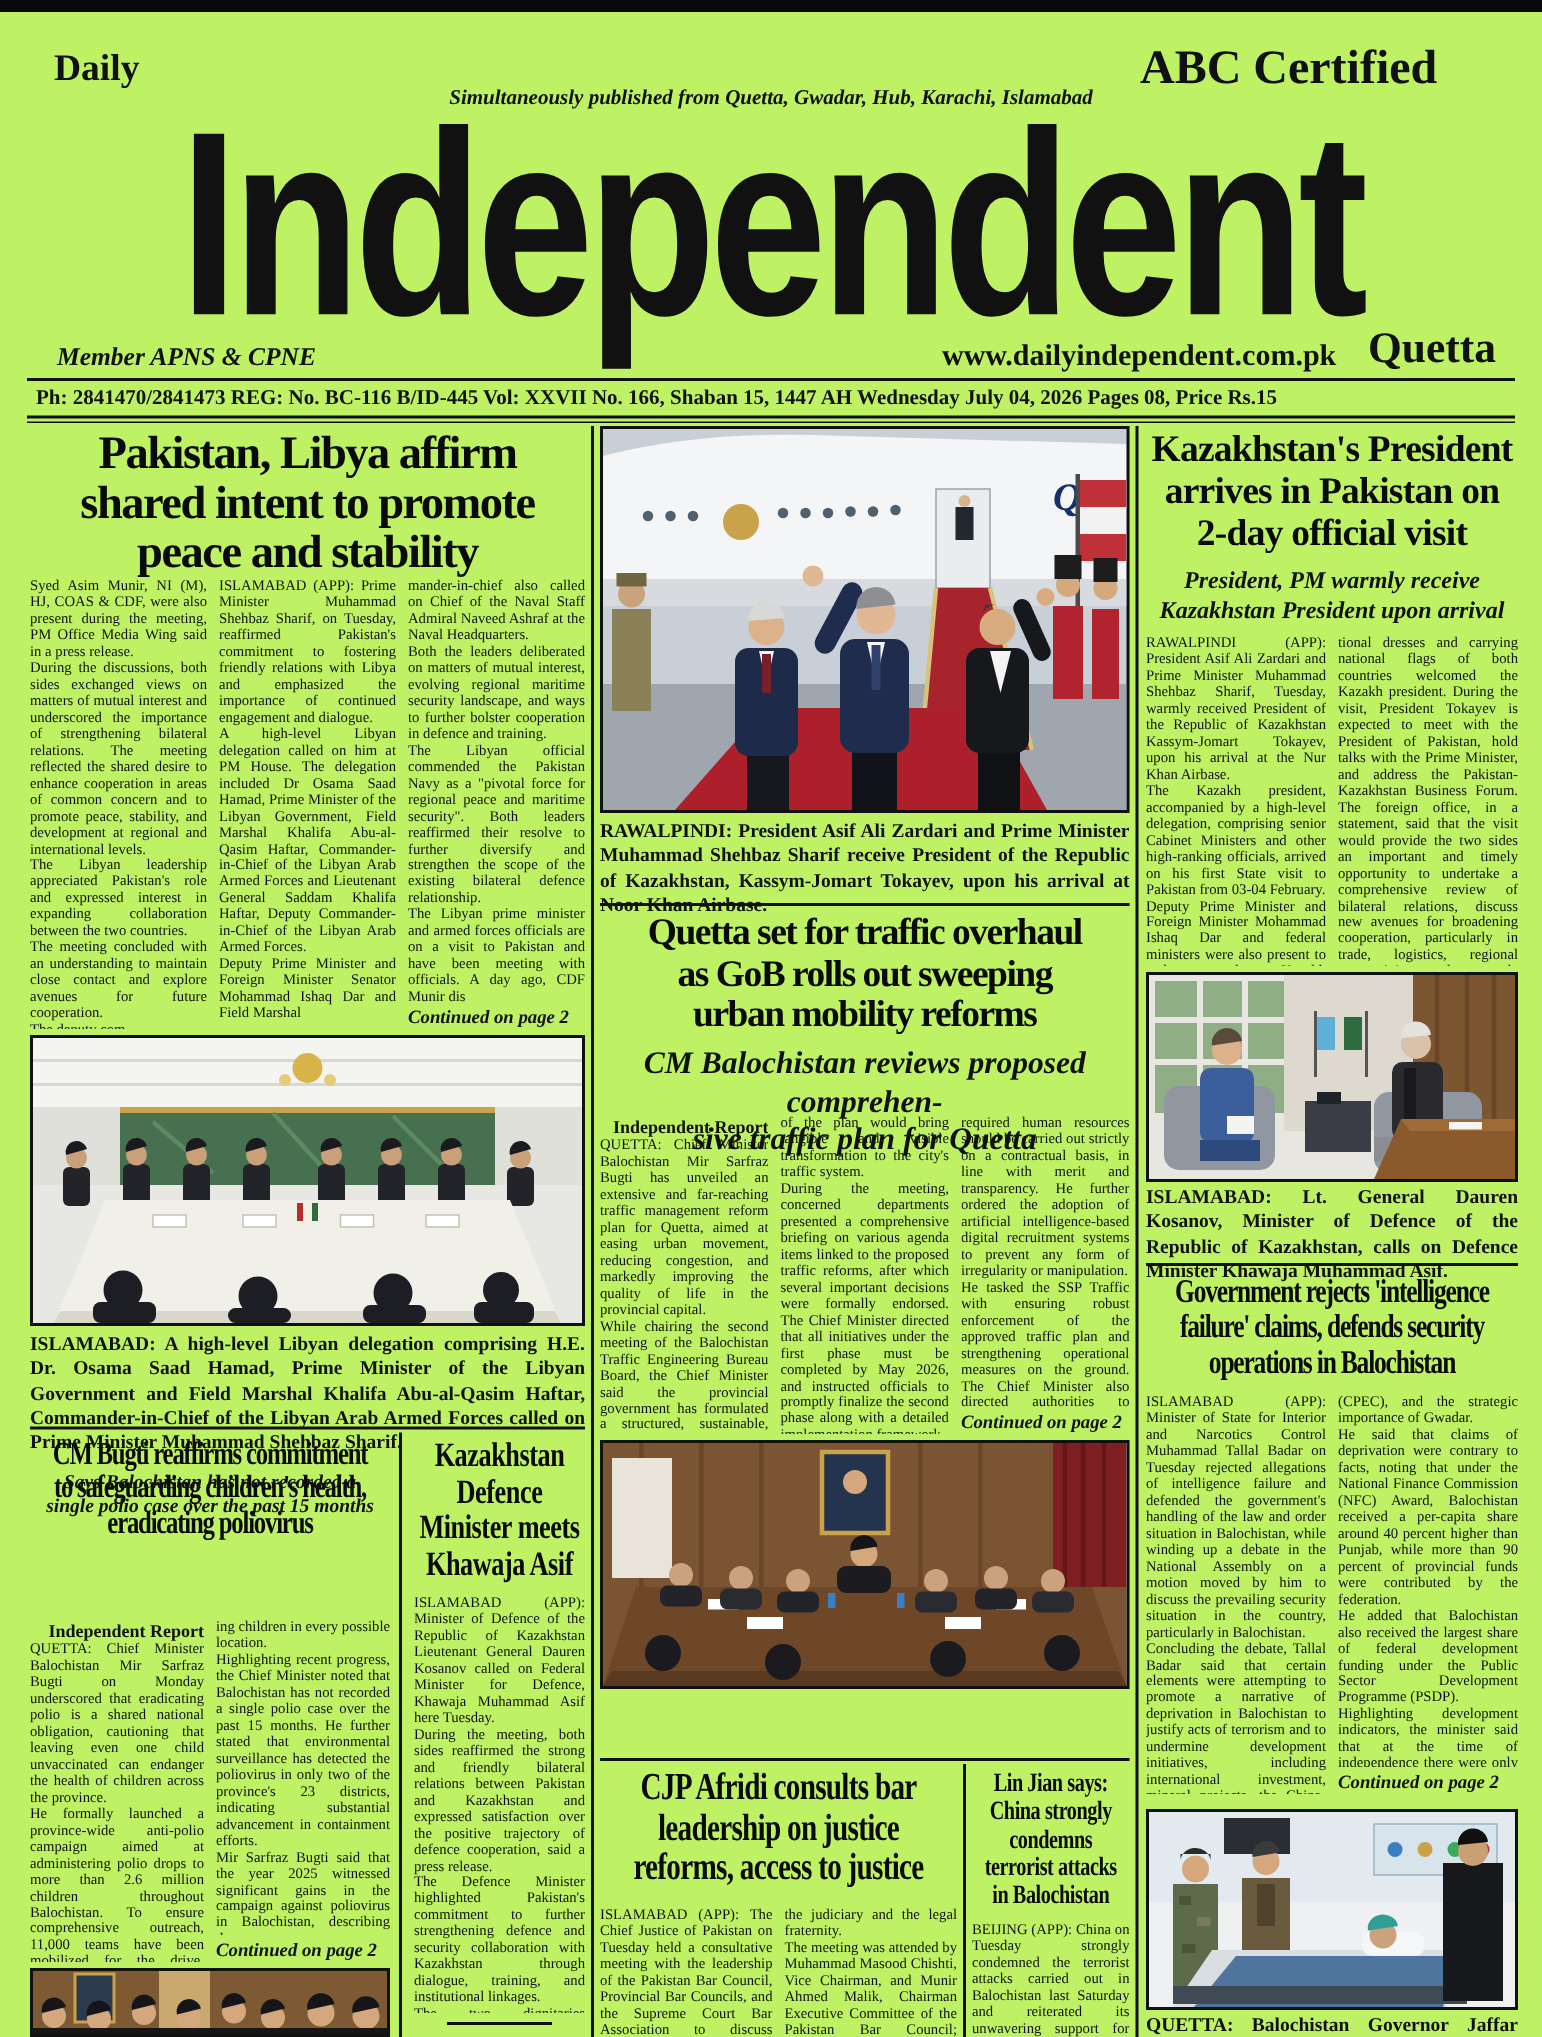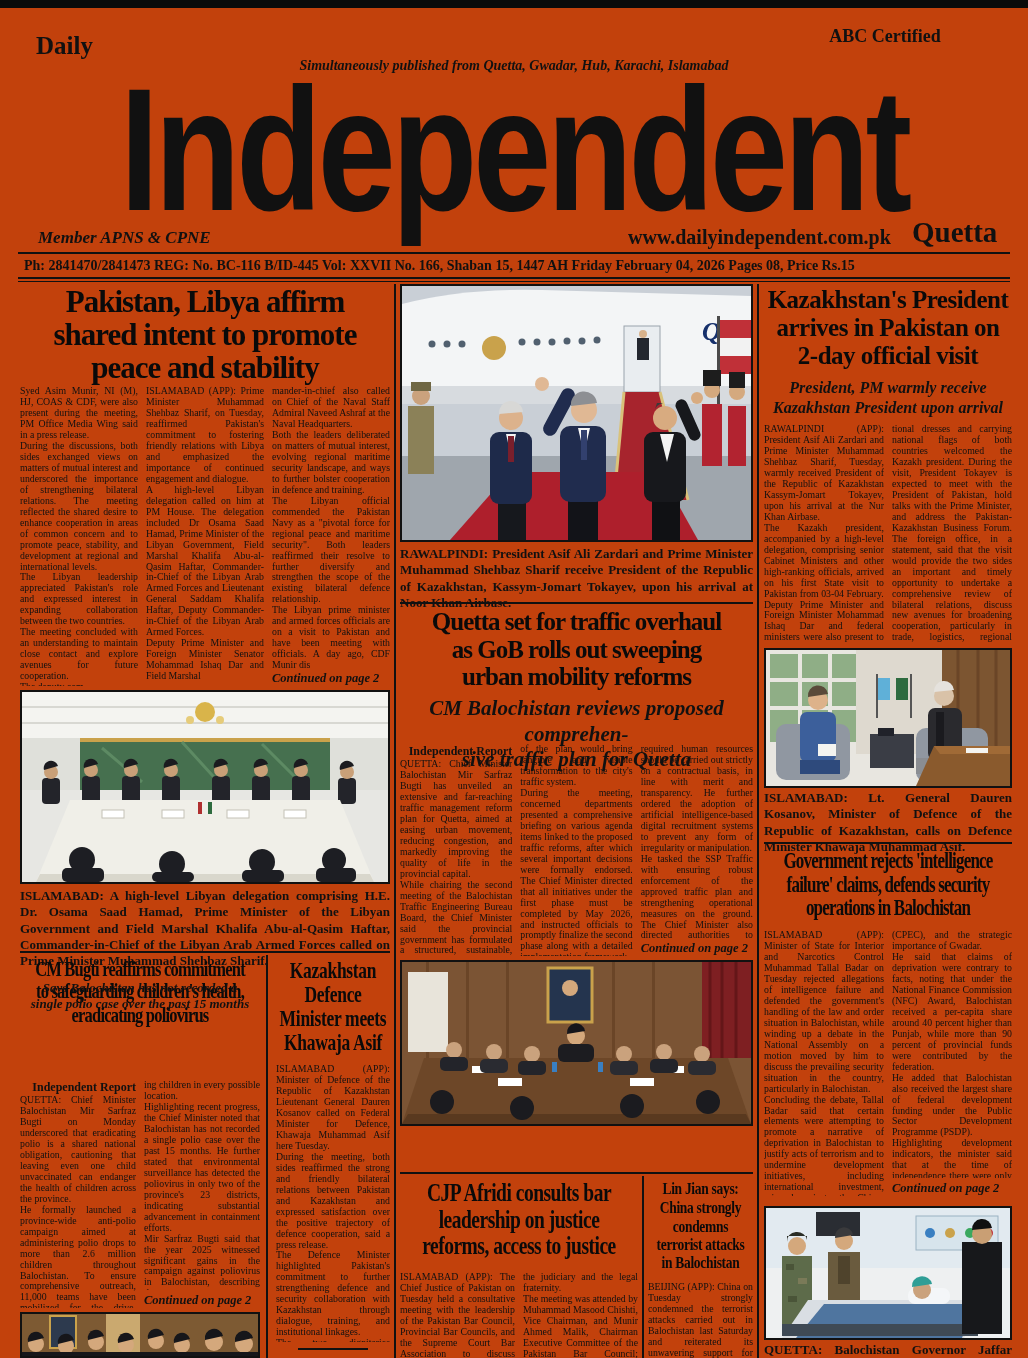--- a/index.html
+++ b/index.html
@@ -1,25 +1,25 @@
 <!DOCTYPE html>
 <html><head>
 <meta charset="utf-8">
 <style>
   *{margin:0;padding:0;box-sizing:border-box}
   html,body{background:#ffffff}
-  .page{position:relative;width:1028px;height:1358px;margin:0 auto;background:#c2410c;
+  .page{position:relative;width:1028px;height:1358px;margin:0 auto;background:#bef264;
         font-family:"Liberation Serif",serif;color:#111;overflow:hidden}
   .abs{position:absolute}
   .topbar{position:absolute;left:0;top:0;width:1028px;height:8px;background:#0a0a0a}
   
   .m-daily{font-weight:bold;font-size:25px}
   .m-voice{font-weight:bold;font-style:italic;font-size:24px;letter-spacing:1px;text-align:center}
   .m-voice::first-letter{font-size:34px}
-  .m-abc{font-weight:bold;font-size:18px;text-align:center}
+  .m-abc{font-weight:bold;font-size:32px;text-align:left}
   .m-sub{font-weight:bold;font-style:italic;font-size:14px;text-align:center}
   .m-title{font-family:"Liberation Sans",sans-serif;font-weight:bold;font-size:140px;
            letter-spacing:-4px;text-align:center;line-height:1;transform:scaleY(1.25);
            transform-origin:top center;white-space:nowrap}
   .m-member{font-weight:bold;font-style:italic;font-size:17px}
   .m-editor{font-weight:bold;font-size:21px}
   .m-web{font-weight:bold;font-size:20px}
   .m-city{font-weight:bold;font-size:29px}
   .infobar{font-weight:bold;font-size:14px;white-space:nowrap}
   
@@ -50,21 +50,21 @@
 
   <div class="abs m-daily" style="left:36px;top:32px">Daily</div>
   <div class="abs m-abc" style="left:760px;top:26px;width:250px">ABC Certified</div>
   <div class="abs m-sub" style="left:214px;top:58px;width:600px">Simultaneously published from Quetta, Gwadar, Hub, Karachi, Islamabad</div>
   <div class="abs m-title" style="left:0;top:62px;width:1028px">Independent</div>
   <div class="abs m-member" style="left:38px;top:228px">Member APNS &amp; CPNE</div>
   <div class="abs m-web" style="left:628px;top:226px">www.dailyindependent.com.pk</div>
   <div class="abs m-city" style="left:912px;top:216px">Quetta</div>
   <div class="hr2" style="left:18px;top:252px;width:992px"></div>
 
-  <div class="abs infobar" style="left:24px;top:258px;width:990px">Ph: 2841470/2841473 REG: No. BC-116 B/ID-445 Vol: XXVII No. 166, Shaban 15, 1447 AH Friday February 04, 2026 Pages 08, Price Rs.15</div>
+  <div class="abs infobar" style="left:24px;top:258px;width:990px">Ph: 2841470/2841473 REG: No. BC-116 B/ID-445 Vol: XXVII No. 166, Shaban 15, 1447 AH Wednesday July 04, 2026 Pages 08, Price Rs.15</div>
   <div class="hr2" style="left:18px;top:277px;width:992px"></div>
   <div class="hr1" style="left:18px;top:281px;width:992px"></div>
 
   <div class="vr" style="left:394px;top:284px;height:1074px"></div>
   <div class="vr" style="left:757px;top:284px;height:1074px"></div>
 
   <div class="abs h" style="left:20px;top:286px;width:370px;font-size:31px;letter-spacing:-1px">Pakistan, Libya affirm
 shared intent to promote
 peace and stability</div>
 

